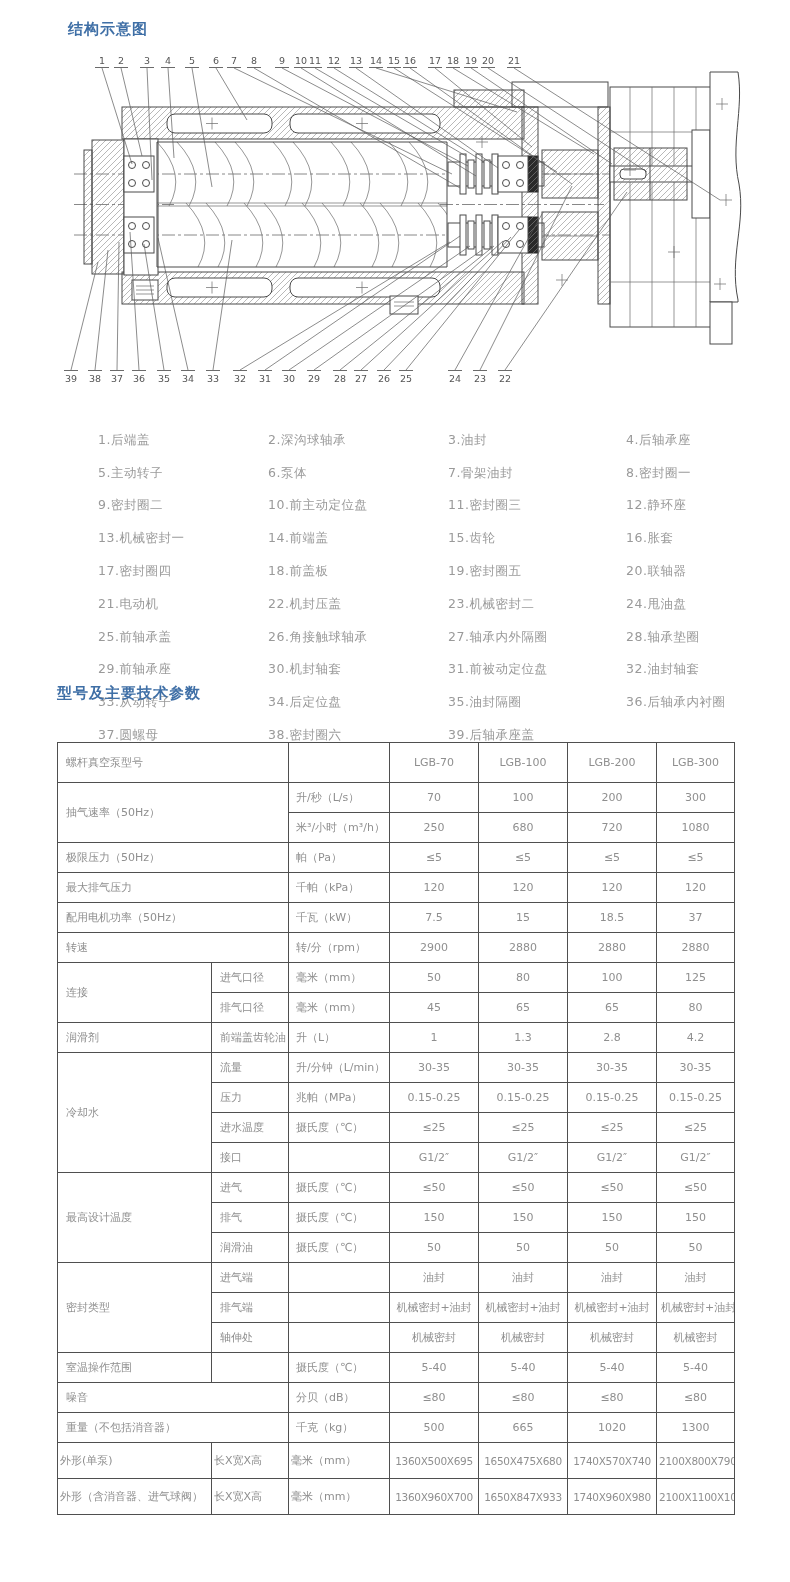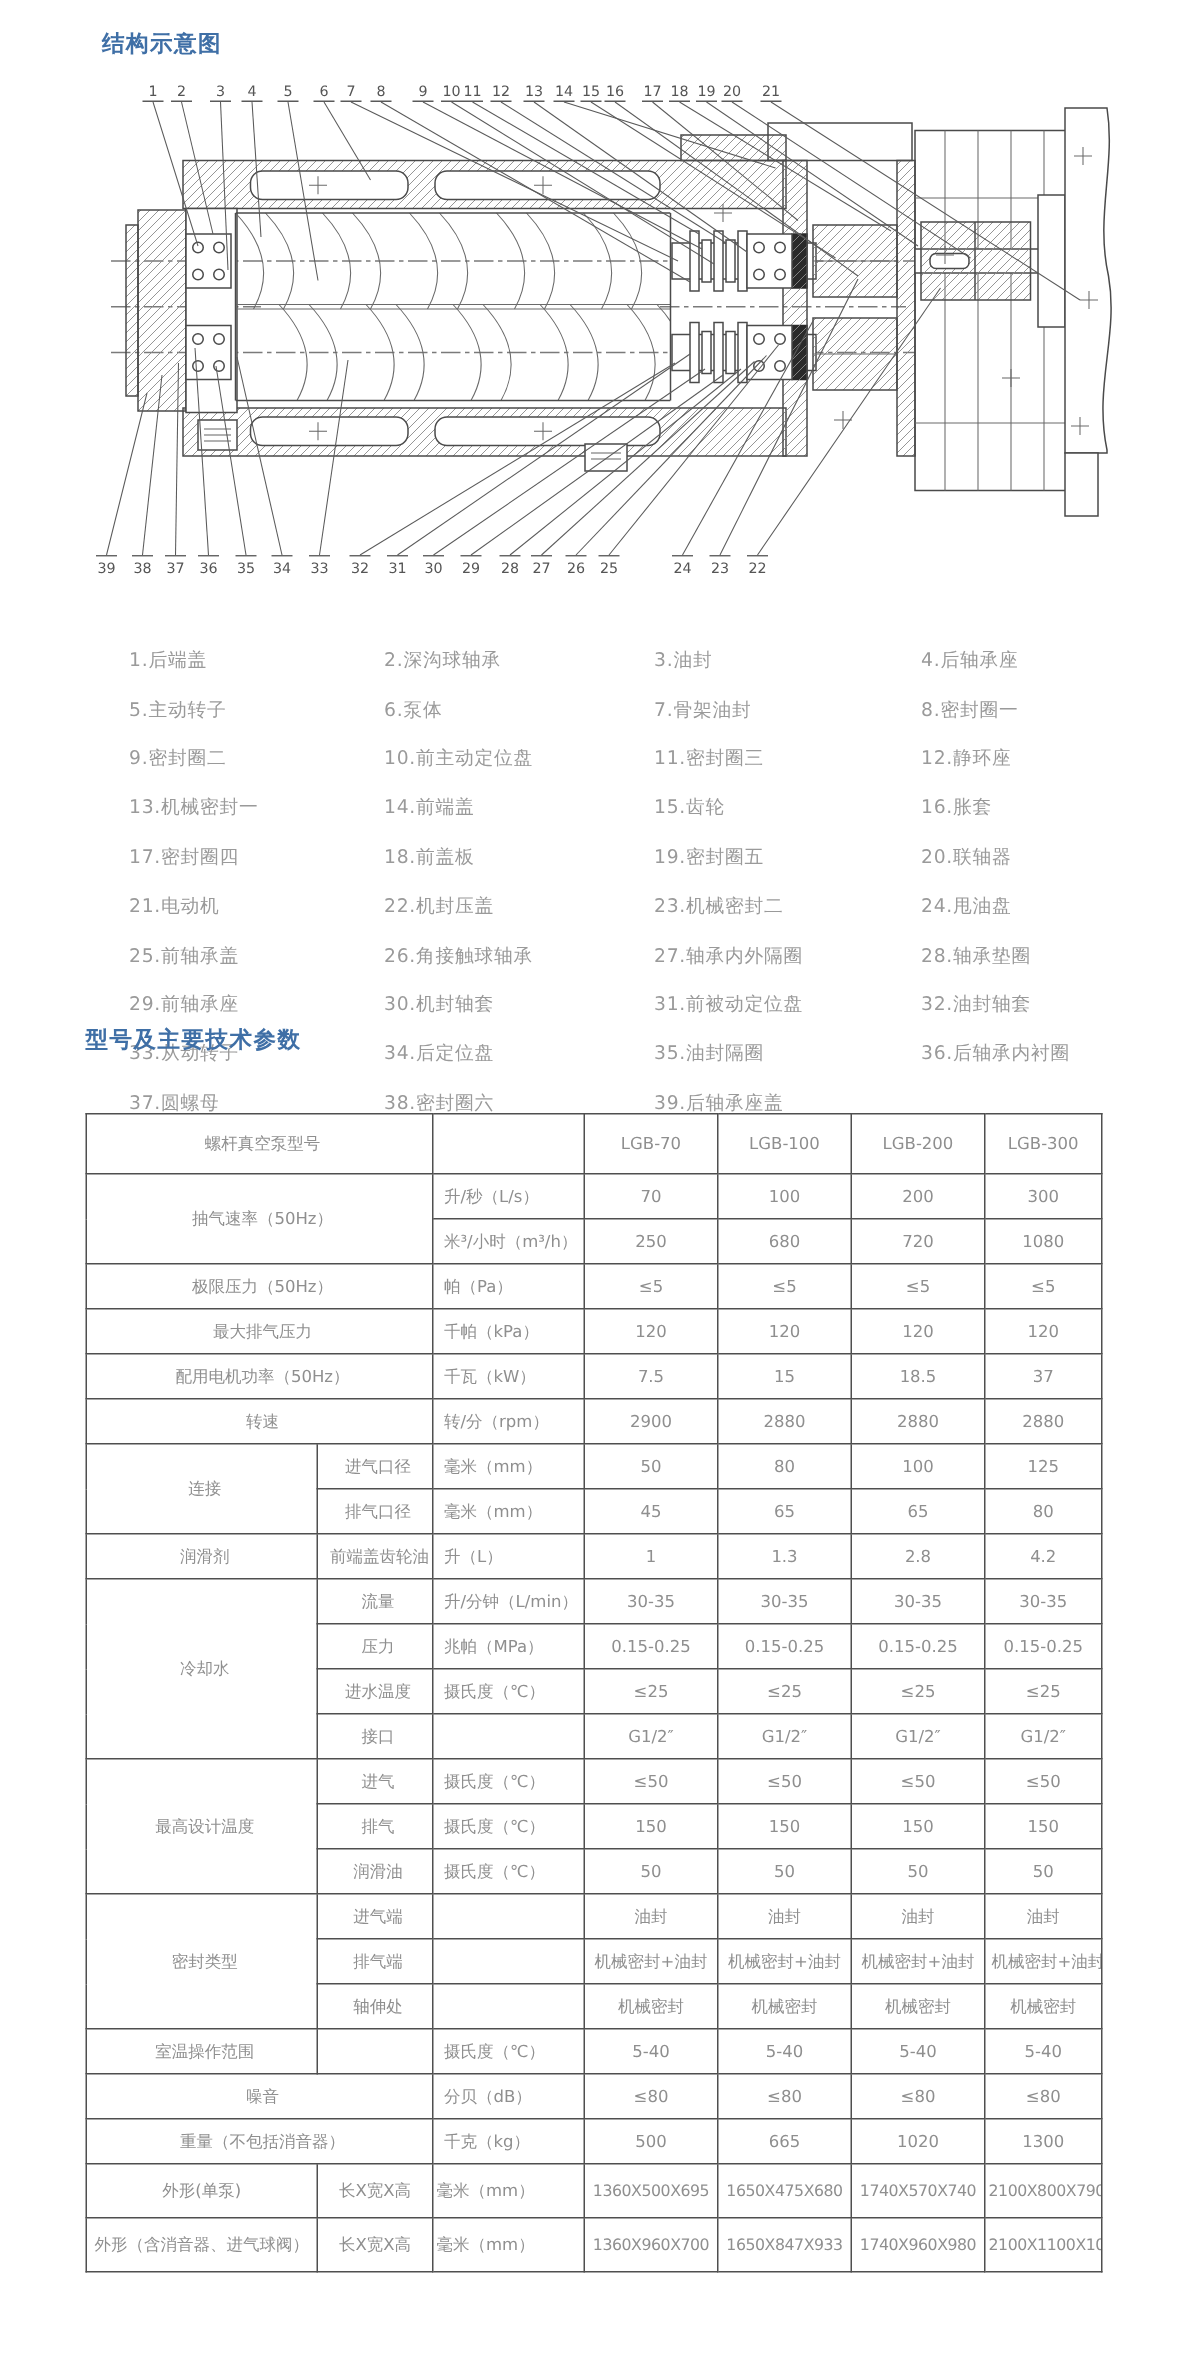--- a/index.html
+++ b/index.html
@@ -20,37 +20,37 @@
   .dwg{stroke:#4a4a4a;stroke-width:1;fill:none;}
   .dwg-thin{stroke:#6a6a6a;stroke-width:.7;fill:none;}
   .hatched{fill:url(#hatch);stroke:#4a4a4a;stroke-width:1;}
   .whitebox{fill:#ffffff;stroke:#4a4a4a;stroke-width:1;}
   .axis{stroke:#7a7a7a;stroke-width:.9;stroke-dasharray:13 3 3 3;fill:none;}
   .callout{font-size:9.5px;fill:#555;text-anchor:middle;}
   .leader{stroke:#5a5a5a;stroke-width:.7;}
   .tick{stroke:#5a5a5a;stroke-width:.9;}
   
   #parts{
-    position:absolute;left:86px;top:424px;width:648px;
+    position:absolute;left:98px;top:424px;width:648px;
     display:grid;grid-template-columns:170px 180px 178px 120px;
     grid-auto-rows:32.8px;align-items:center;
     font-size:12.5px;color:#9a9a9a;letter-spacing:.5px;
   }
   
   #spec-table{
     position:absolute;left:57px;top:742px;width:677px;
     border-collapse:collapse;table-layout:fixed;
     font-size:11px;color:#8f8f8f;
   }
   #spec-table td{
     border:1px solid #4f4f4f;height:27px;padding:1px 4px;
     overflow:hidden;white-space:nowrap;
   }
   #spec-table{border:1.5px solid #454545;}
-  #spec-table td.lab{text-align:center;padding-left:8px;}
+  #spec-table td.lab{text-align:left;padding-left:8px;}
   #spec-table td.unit{text-align:left;padding-left:7px;}
   #spec-table td.val{text-align:center;}
   #spec-table tr.hdr td{height:37px;}
   #spec-table tr.tall td{height:33px;padding:1px 2px;}
   #spec-table tr.tall td.val{font-size:10.5px;letter-spacing:-.3px;margin-left:34px;}
   
   #notes{
     position:absolute;left:57px;top:1449px;width:700px;
     font-size:13px;color:#3c3c3c;font-weight:500;line-height:29px;
   }

